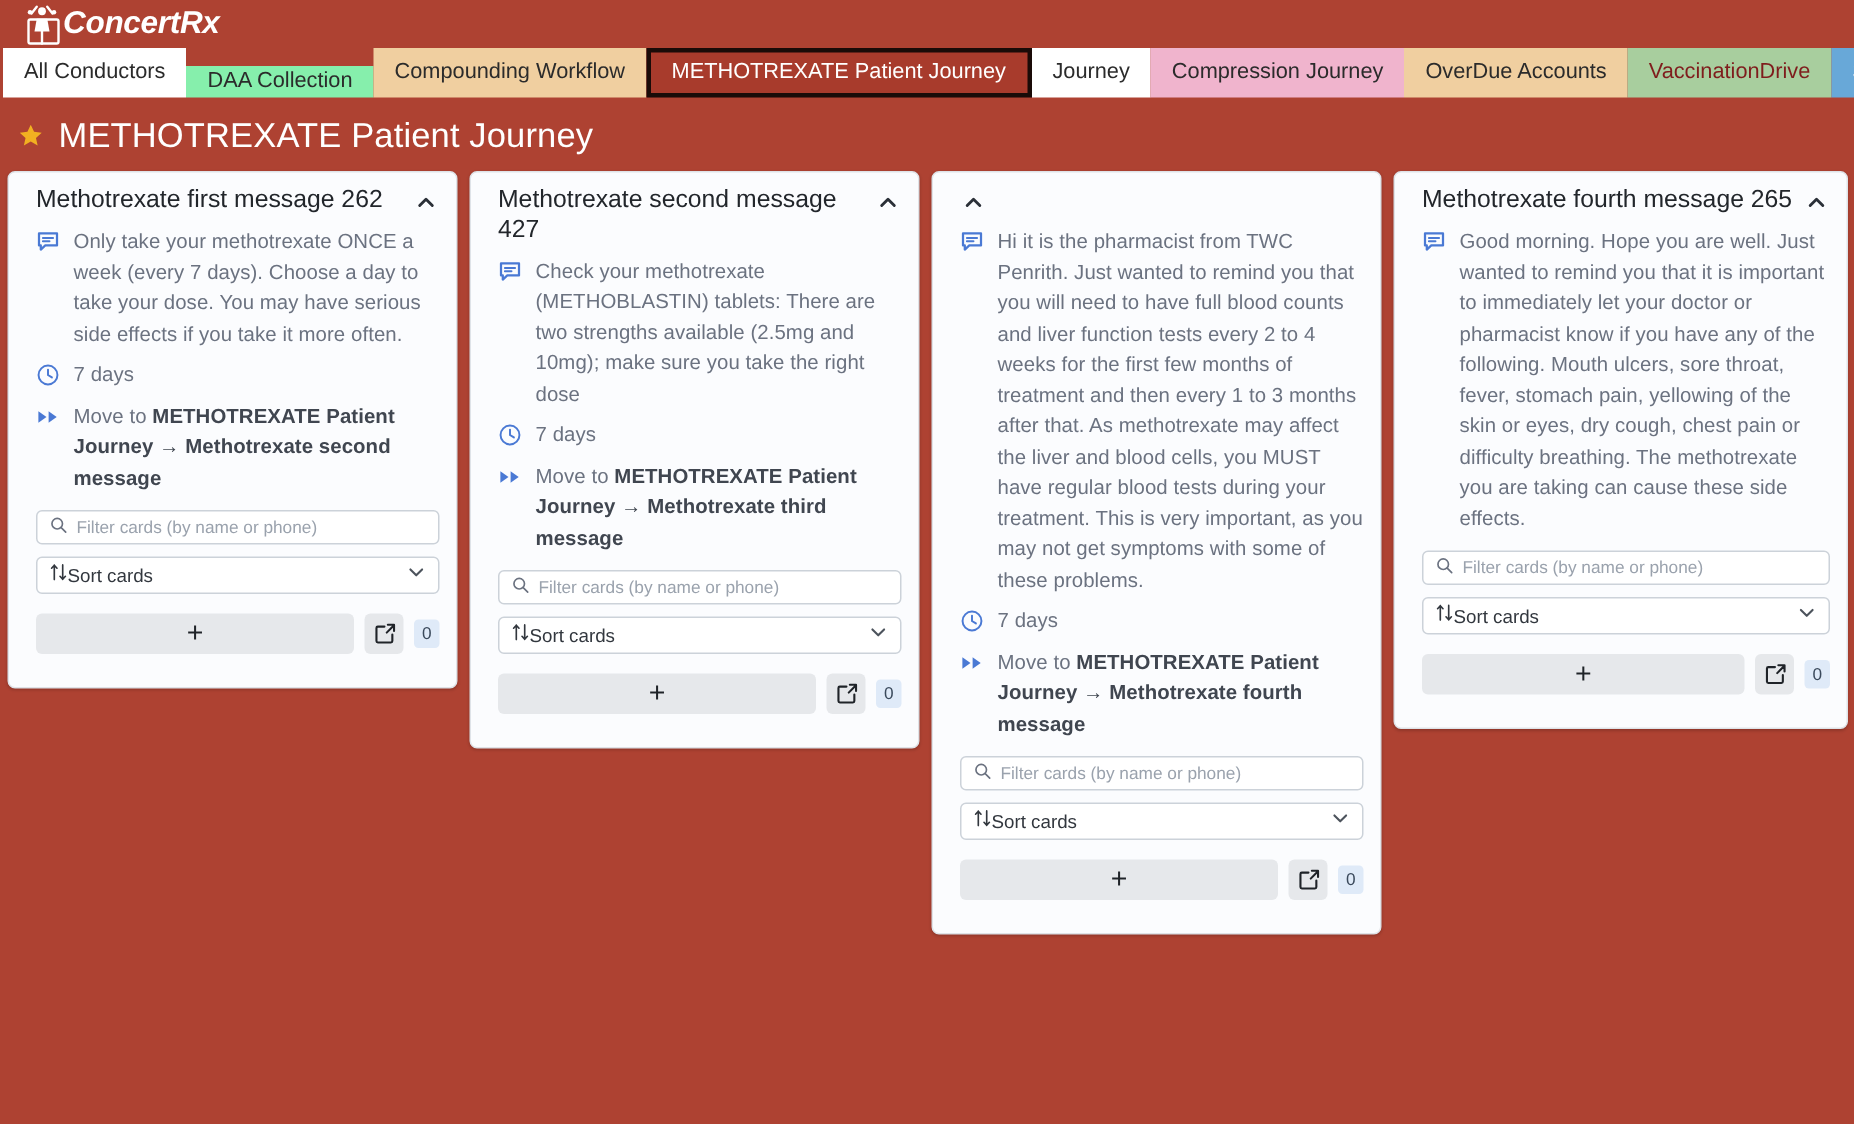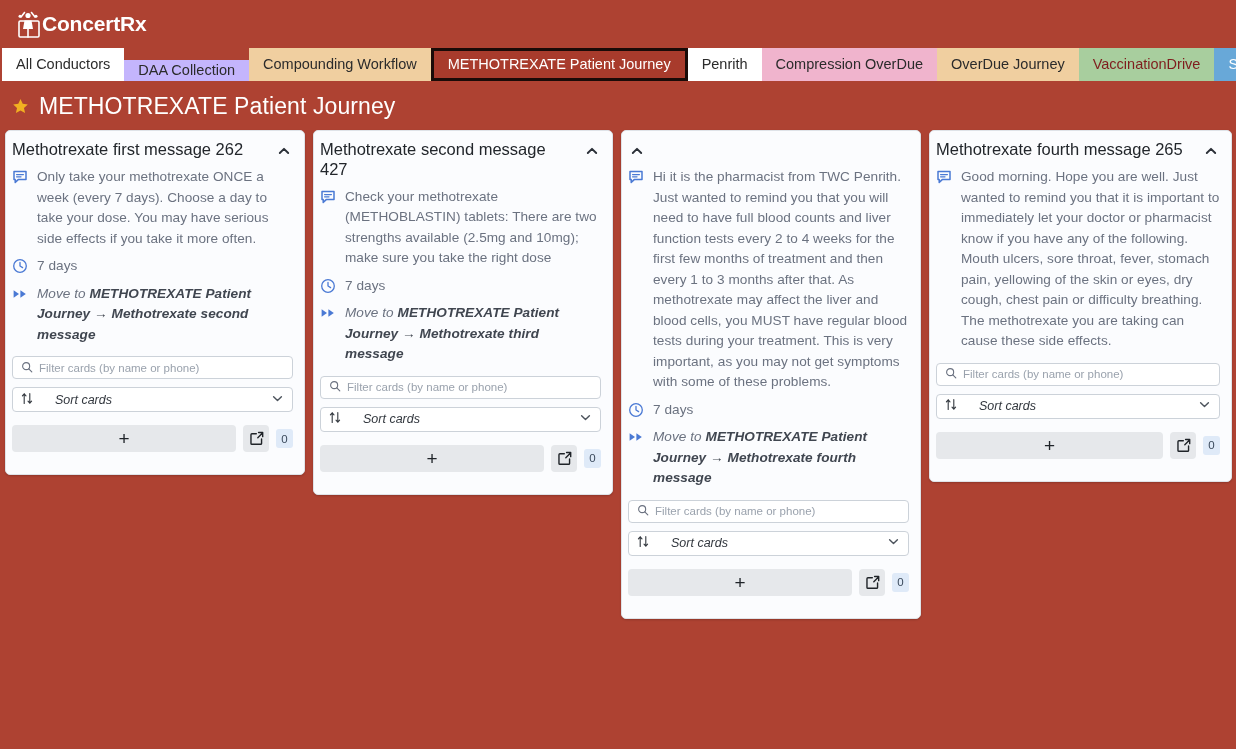--- a/index.html
+++ b/index.html
@@ -7,24 +7,25 @@
     margin: 0; padding: 0;
     width: 1236px; height: 749px;
     overflow: hidden;
     background: #ae4232;
     font-family: "Liberation Sans", sans-serif;
     -webkit-font-smoothing: antialiased;
   }
 
   
   .topbar {
-    height: 48px;
+    height: 32px;
     display: flex;
     align-items: center;
     padding-left: 14px;
+    font-style: italic;
   }
   .logo-wrap { display: flex; align-items: center; gap: 2px; }
   .logo-mark { width: 30px; height: 32px; display: block; }
   .logo-text {
     color: #ffffff;
     font-size: 21px;
     letter-spacing: -0.2px;
     font-weight: 600;
     position: relative;
     left: -4px;
@@ -76,21 +77,21 @@
     align-items: flex-start;
     gap: 8px;
     padding: 0 5px;
   }
   .column {
     background: #fbfcfe;
     border: 1px solid #dfe3e8;
     border-radius: 5px;
     width: 300px;
     flex: 0 0 300px;
-    padding: 9px 11px 22px 6px;
+    padding: 9px 11px 22px 18px;
     box-shadow: 0 1px 2px rgba(0,0,0,0.18);
   }
   .column.w4 { width: 303px; flex: 0 0 303px; }
 
   .col-head {
     display: flex;
     align-items: flex-start;
     justify-content: space-between;
     gap: 6px;
     margin-bottom: 7px;
@@ -121,21 +122,21 @@
     width: 16px; height: 16px;
     margin-top: 2px;
   }
   .meta-icon svg { display: block; }
   .meta-text {
     font-size: 13.6px;
     color: #6b7280;
     line-height: 1.51;
     letter-spacing: 0.05px;
   }
-  .meta-text.move { color: #6b7280; font-style: italic; }
+  .meta-text.move { color: #6b7280; }
   .meta-text.move b { color: #404650; font-weight: 700; }
 
   
   .filter-input {
     width: 100%;
     height: 23px;
     border: 1px solid #ccd2d9;
     border-radius: 4px;
     background: #ffffff;
     display: flex;
@@ -150,26 +151,25 @@
     color: #9aa2ad;
   }
   .sort-select {
     width: 100%;
     height: 25px;
     border: 1px solid #ccd2d9;
     border-radius: 4px;
     background: #ffffff;
     display: flex;
     align-items: center;
-    gap: 22px;
+    gap: 0;
     padding: 0 8px;
     margin-top: 8px;
     cursor: pointer;
     position: relative;
-    font-style: italic;
   }
   .sort-label { font-size: 12.5px; color: #32373e; }
   .sort-chev { margin-left: auto; }
 
   .action-row {
     display: flex;
     align-items: center;
     gap: 7px;
     margin-top: 13px;
   }
@@ -222,26 +222,26 @@
           <path d="M14 21 L14 29"></path>
         </g>
       </svg>
     </span>
     <span class="logo-text">ConcertRx</span>
   </div>
 </div>
 
 <div class="tabbar">
     <div class="tab" style="background: rgb(255, 255, 255); color: rgb(43, 43, 43);">All Conductors</div>
-    <div class="tab" style="background: #c4b5fd; color: rgb(43, 43, 43); margin-top: 12px;">DAA Collection</div>
+    <div class="tab" style="background: #86efac; color: rgb(43, 43, 43); margin-top: 12px;">DAA Collection</div>
     <div class="tab" style="background: rgb(240, 207, 160); color: rgb(43, 43, 43);">Compounding Workflow</div>
     <div class="tab active" style="background: rgb(168, 59, 44); color: rgb(255, 255, 255);">METHOTREXATE Patient Journey</div>
-    <div class="tab" style="background: rgb(255, 255, 255); color: rgb(43, 43, 43);">Penrith</div>
-    <div class="tab" style="background: rgb(240, 180, 205); color: rgb(43, 43, 43);">Compression OverDue</div>
-    <div class="tab" style="background: rgb(240, 207, 160); color: rgb(43, 43, 43);">OverDue Journey</div>
+    <div class="tab" style="background: rgb(255, 255, 255); color: rgb(43, 43, 43);">Journey</div>
+    <div class="tab" style="background: rgb(240, 180, 205); color: rgb(43, 43, 43);">Compression Journey</div>
+    <div class="tab" style="background: rgb(240, 207, 160); color: rgb(43, 43, 43);">OverDue Accounts</div>
     <div class="tab" style="background: rgb(168, 206, 158); color: #7f1d1d;">VaccinationDrive</div>
     <div class="tab" style="background: rgb(104, 168, 216); color: rgb(255, 255, 255);">Special Orders</div>
   </div>
 
 <div class="page-title-row">
   <span class="star-icon">
     <svg width="17" height="17" viewBox="0 0 20 20">
       <path d="M10 1.3l2.6 5.6 6 .7-4.5 4.1 1.3 6-5.4-3.1-5.4 3.1 1.3-6L1.4 7.6l6-.7z" fill="#f2b021"></path>
     </svg>
   </span>

